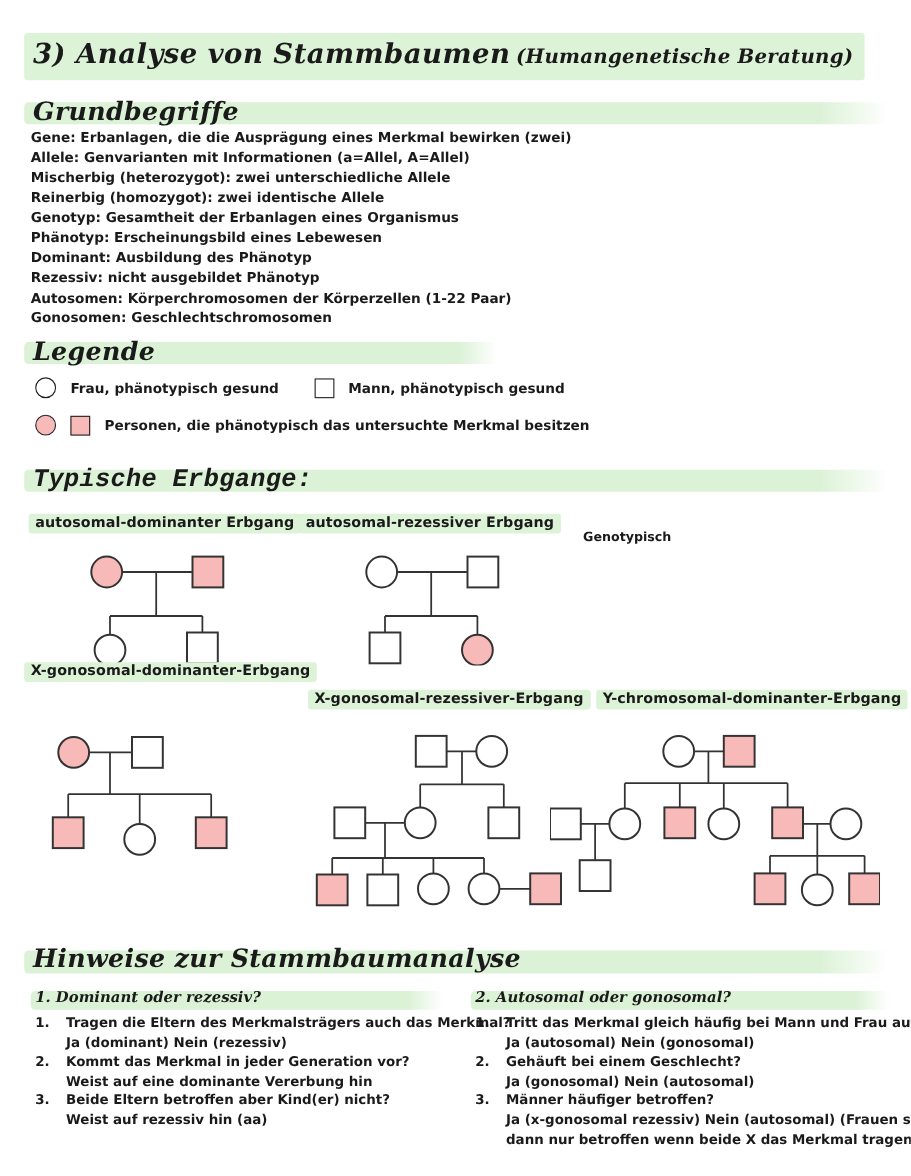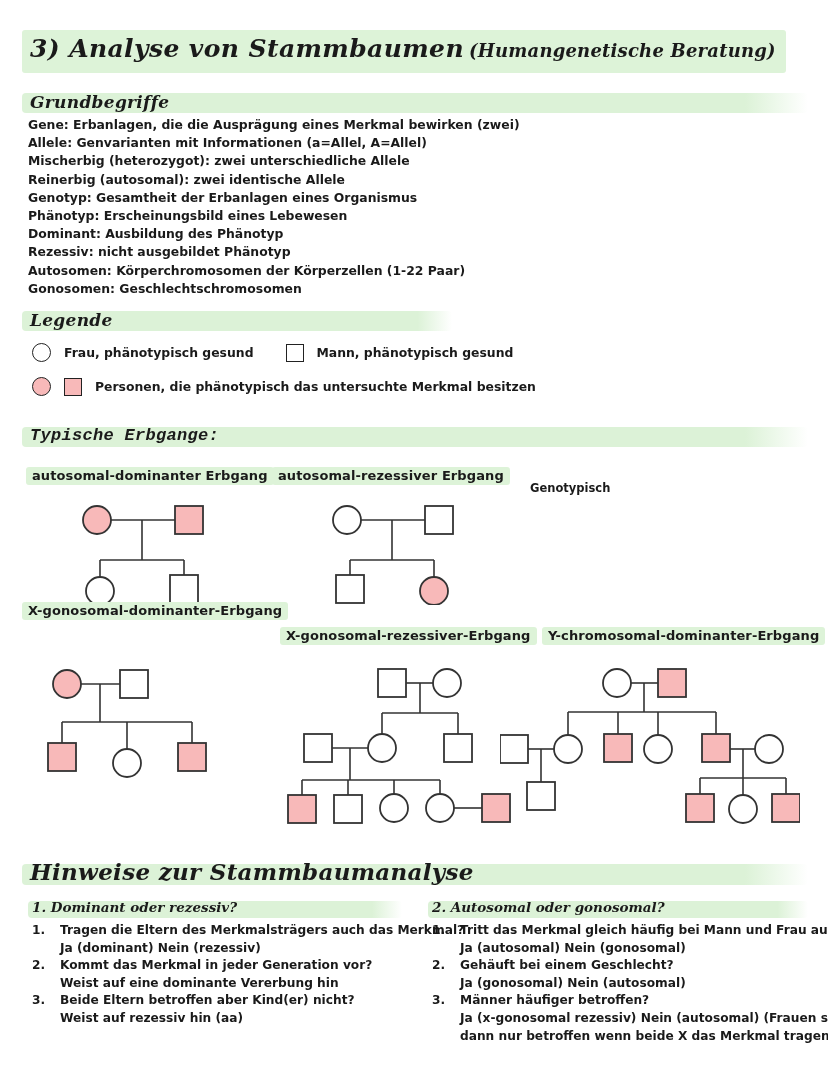--- a/index.html
+++ b/index.html
@@ -58,21 +58,21 @@
     font-size: 18px;
     letter-spacing: 0.2px;
   }
 
   
   .sec-head {
     position: absolute;
     font-family: "DejaVu Serif", serif;
     font-style: italic;
     font-weight: bold;
-    font-size: 17px;
+    font-size: 23px;
     letter-spacing: 0.3px;
     white-space: nowrap;
     line-height: 20px;
     padding-left: 8px;
   }
   .sec-head-bar {
     position: absolute;
     border-radius: 4px;
   }
 
@@ -167,21 +167,21 @@
     </span>
   </div>
 
   <div class="hlbar sec-head-bar" style="left:22px; top:93px; width:786px; height:20px;"></div>
   <div class="sec-head" style="left:22px; top:92px;">Grundbegriffe</div>
 
   <div class="body-list" style="left:28px; top:116px;">
     <div>Gene: Erbanlagen, die die Ausprägung eines Merkmal bewirken (zwei)</div>
     <div>Allele: Genvarianten mit Informationen (a=Allel, A=Allel)</div>
     <div>Mischerbig (heterozygot): zwei unterschiedliche Allele</div>
-    <div>Reinerbig (autosomal): zwei identische Allele</div>
+    <div>Reinerbig (homozygot): zwei identische Allele</div>
     <div>Genotyp: Gesamtheit der Erbanlagen eines Organismus</div>
     <div>Phänotyp: Erscheinungsbild eines Lebewesen</div>
     <div>Dominant: Ausbildung des Phänotyp</div>
     <div>Rezessiv: nicht ausgebildet Phänotyp</div>
     <div>Autosomen: Körperchromosomen der Körperzellen (1-22 Paar)</div>
     <div>Gonosomen: Geschlechtschromosomen</div>
   </div>
 
   <div class="hlbar sec-head-bar" style="left:22px; top:311px; width:430px; height:20px;"></div>
   <div class="sec-head" style="left:22px; top:310px;">Legende</div>

